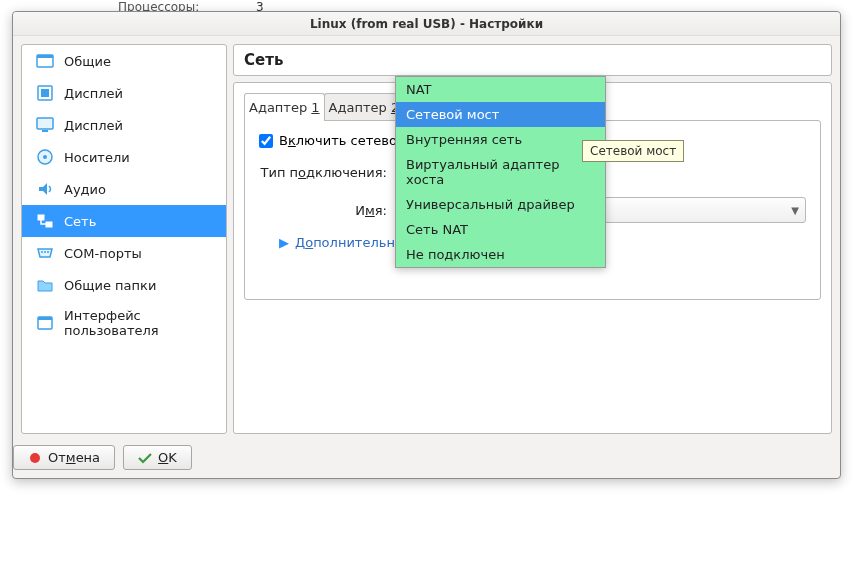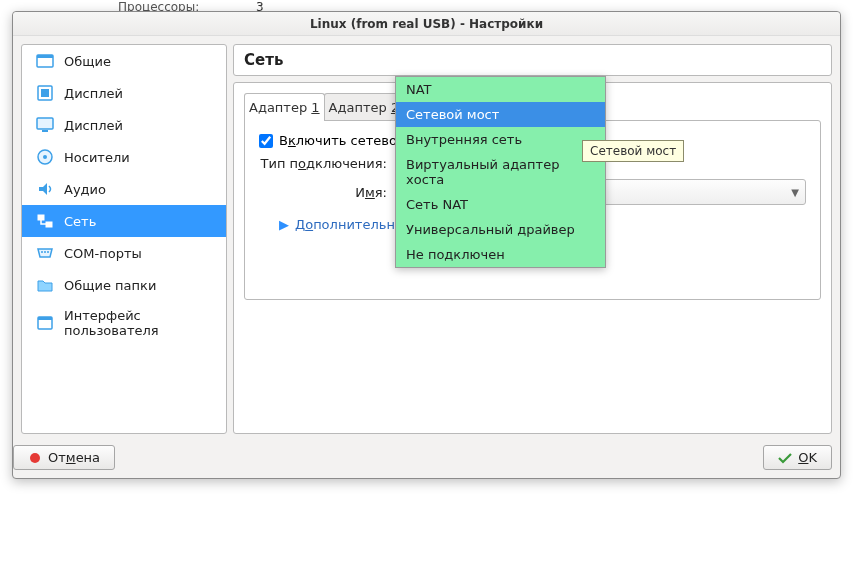--- a/index.html
+++ b/index.html
@@ -14,32 +14,32 @@
 .sidebar-item.selected { background: #3399ff; color: #fff; }
 .sb-icon { width: 18px; height: 18px; display: flex; align-items: center; justify-content: center; }
 .content { flex: 1; display: flex; flex-direction: column; }
 .panel-header { border: 1px solid #b9b9b9; background: #fff; border-radius: 3px; padding: 6px 10px; font-weight: bold; font-size: 15px; color: #222; margin-bottom: 6px; }
 .panel-body { flex: 1; border: 1px solid #b9b9b9; background: #fff; border-radius: 3px; position: relative; padding: 10px; }
 .tabs { display: flex; position: relative; }
 .tab { padding: 6px 4px; border: 1px solid #b9b9b9; border-bottom: none; background: #eeedec; border-radius: 3px 3px 0 0; margin-right: -1px; font-size: 12.5px; color: #333; cursor: pointer; }
 .tab.active { background: #fff; position: relative; z-index: 2; }
 .tab-underline { text-decoration: underline; }
 .tab-pane { border: 1px solid #b9b9b9; border-radius: 0 3px 3px 3px; margin-top: -1px; padding: 10px 14px 18px 14px; position: relative; min-height: 180px; }
-.form-row { display: flex; align-items: center; margin-top: 8px; }
+.form-row { display: flex; align-items: center; margin-top: 17px; }
 .checkbox { width: 14px; height: 14px; margin-right: 6px; }
 .row-label { text-align: right; width: 128px; margin-right: 8px; color: #222; font-size: 12.5px; }
 .expand-row { display: flex; align-items: center; margin-top: 12px; margin-left: 20px; color: #2d6bbf; font-size: 12.5px; cursor: pointer; }
 .expand-arrow { margin-right: 6px; color: #2d90ff; }
 .combo { flex:1; height: 26px; border:1px solid #b9b9b9; border-radius:3px; background:linear-gradient(#fdfdfd,#efefef); position:relative; display:flex; align-items:center; padding:0 24px 0 8px; color:#333; }
 .combo-arrow { position:absolute; right:6px; top:50%; transform:translateY(-50%); color:#666; font-size:10px; }
 .dropdown { position: absolute; left: 395px; top: 76px; width: 211px; background: #86efac; border: 1px solid #9a9a9a; box-shadow: 0 2px 8px rgba(0,0,0,0.25); z-index: 50; }
 .dropdown-item { padding: 5px 10px; font-size: 13px; color: #222; cursor: pointer; }
 .dropdown-item.selected { background: #3b8fe6; color: #fff; }
 .tooltip { position: absolute; left: 582px; top: 140px; background: #ffffe1; border: 1px solid #8b8b6b; padding: 3px 7px; font-size: 12px; color: #333; z-index: 60; }
-.footer { position: absolute; left: 0; right: 8px; bottom: 8px; display: flex; justify-content: space-between; gap: 8px; }
+.footer { position: absolute; left: 0; right: 8px; bottom: 8px; display: flex; justify-content: flex-start; gap: 8px; }
 .btn { display: inline-flex; align-items: center; gap: 6px; padding: 4px 14px; border: 1px solid #a6a6a6; border-radius: 3px; background: linear-gradient(#fdfdfd,#e9e8e7); cursor: pointer; font-size: 12.5px; color: #222; }
 .btn-icon { width: 14px; height: 14px; display:flex; align-items:center; justify-content:center; }
 .ul { text-decoration: underline; }
 </style>
 </head>
 <body>
 
 <div class="bg-label">Процессоры:</div>
 <div class="bg-value">3</div>
 
@@ -197,18 +197,18 @@
       </span>
     </button>
   </div>
 </div>
 
 <div class="dropdown">
   <div class="dropdown-item">NAT</div>
   <div class="dropdown-item selected">Сетевой мост</div>
   <div class="dropdown-item">Внутренняя сеть</div>
   <div class="dropdown-item">Виртуальный адаптер хоста</div>
+  <div class="dropdown-item">Универсальный драйвер</div>
   <div class="dropdown-item">Сеть NAT</div>
-  <div class="dropdown-item">Универсальный драйвер</div>
   <div class="dropdown-item">Не подключен</div>
 </div>
 
 <div class="tooltip">Сетевой мост</div>
 
 </body></html>

